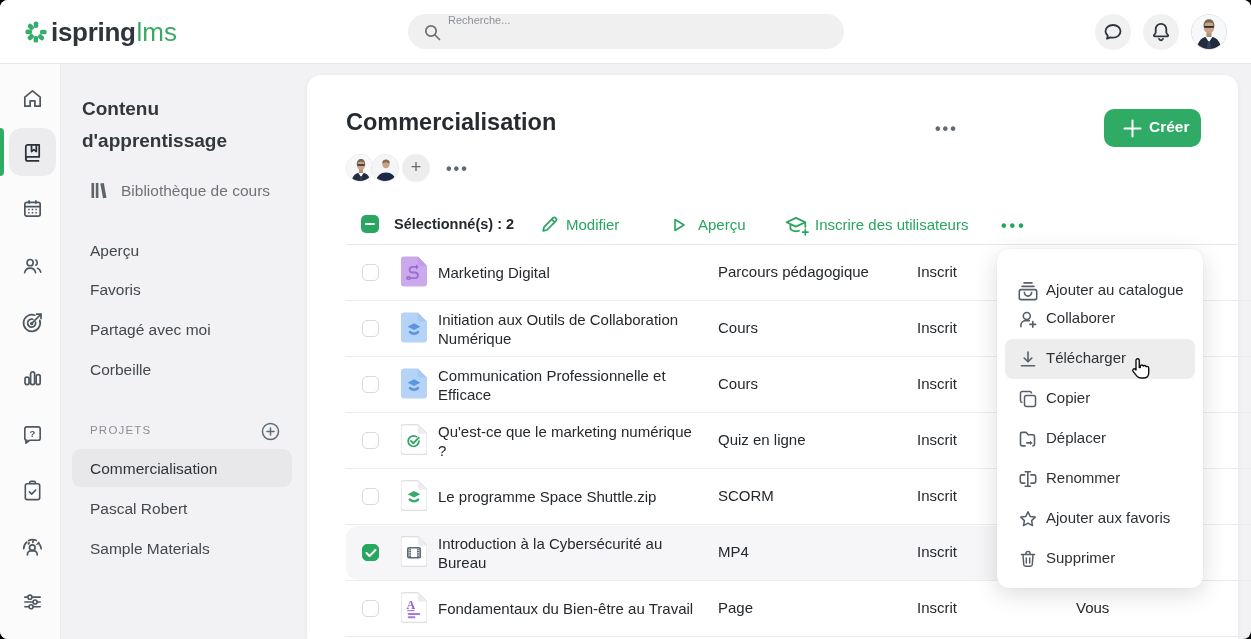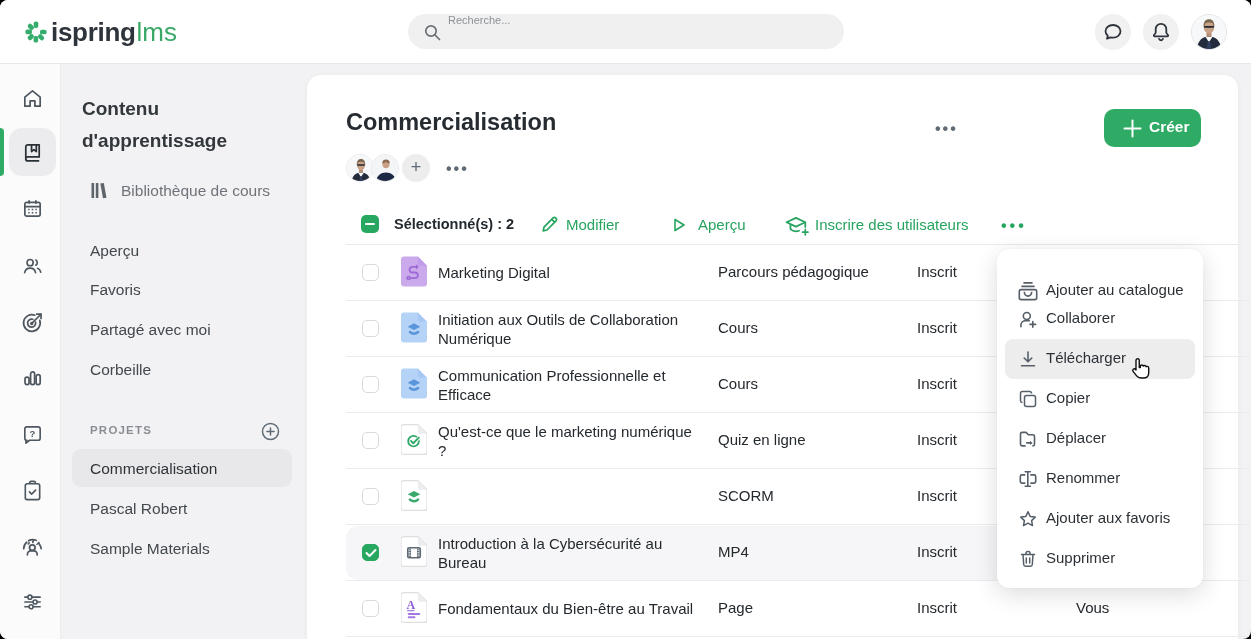--- a/index.html
+++ b/index.html
@@ -15,21 +15,21 @@
 .hbtn { position:absolute; top:14px; width:36px; height:36px; border-radius:50%; background:#f1f1f2; }
 
 .rail { position:absolute; top:64px; left:0; width:61px; height:575px; background:#fbfbfc; border-right:1px solid #ececee; z-index:4; }
 .rail-ic { position:absolute; left:21px; width:23px; height:23px; }
 .rail-sel { position:absolute; left:9px; top:64px; width:47px; height:48px; background:#ececee; border-radius:13px; }
 .rail-bar { position:absolute; left:0; top:64px; width:4px; height:48px; background:#2fab66; border-radius:0 4px 4px 0; }
 
 .side-title { position:absolute; left:82px; top:93px; font-size:19px; font-weight:700; color:#32373c; line-height:32px; }
 .side-item { position:absolute; left:90px; font-size:15.5px; color:#43484d; }
 .side-gray { color:#6f7379; }
-.projets { position:absolute; left:90px; top:424px; font-size:11.5px; font-weight:700; letter-spacing:1.2px; color:#8a8e94; }
+.projets { position:absolute; left:90px; top:424px; font-size:11.5px; font-weight:400; letter-spacing:1.2px; color:#8a8e94; }
 .side-pill { position:absolute; left:72px; top:449px; width:220px; height:38px; background:#e8e8ea; border-radius:9px; }
 
 .card { position:absolute; left:307px; top:75px; width:931px; height:564px; background:#fff; border-radius:14px 14px 0 0; box-shadow:0 1px 5px rgba(0,0,0,.05); z-index:1; }
 .card-title { position:absolute; left:39px; top:34px; font-size:23.5px; font-weight:700; color:#262b31; }
 .dots { color:#5f6a74; font-weight:700; letter-spacing:2px; font-size:16px; }
 .btn-upload { position:absolute; left:668px; top:34px; width:120px; height:38px; background:#f2f2f3; border-radius:10px; font-size:15.5px; font-weight:700; color:#24292e; line-height:38px; }
 .btn-create { position:absolute; left:797px; top:34px; width:97px; height:38px; background:#2fab66; border-radius:10px; font-size:15.5px; font-weight:700; color:#fff; }
 .avatar { position:absolute; width:28px; height:28px; border-radius:50%; overflow:hidden; }
 .plusbtn { position:absolute; left:95px; top:79px; width:28px; height:28px; border-radius:50%; background:#ededee; color:#5f6a74; text-align:center; line-height:26px; font-size:18px; }
 
@@ -314,20 +314,21 @@
         <div class="bl"></div>
     </div>
     <div class="row" style="top:394px">
       <div class="cb"></div>
       <svg class="ticon" viewBox="0 0 27 31">
           <path d="M0 3a3 3 0 0 1 3-3h14.5L27 9.5V28a3 3 0 0 1-3 3H3a3 3 0 0 1-3-3z" fill="#fff" stroke="#dfdfe1" stroke-width="1.3"></path>
           <path d="M17.5 0 27 9.5 19.5 9.5a2 2 0 0 1-2-2z" fill="#ededef"></path>
           <path d="M13.5 10.8 20 14.2l-6.5 3.4L7 14.2z" fill="#3aa96e"></path>
           <path d="M9.3 19.8c1.2 1.1 2.6 1.7 4.2 1.7s3-.6 4.2-1.7" fill="none" stroke="#3aa96e" stroke-width="2.6" stroke-linecap="round"></path>
         </svg>
+      <div class="name c1l">Le programme Space Shuttle.zip</div>
       <div class="type c1l">SCORM</div>
       <div class="col3 c1l">Inscrit</div>
       <div class="col4 c1l">Vous</div>
         <div class="bl"></div>
     </div>
     <div class="row sel" style="top:450px">
       <div class="hlbg"></div>
       <div class="cb checked">
         <svg class="abs" style="left:2px;top:3px" width="12" height="10" viewBox="0 0 12 10">
             <path d="M1.5 5 4.5 8 10.5 2" fill="none" stroke="#fff" stroke-width="2" stroke-linecap="round" stroke-linejoin="round"></path>

